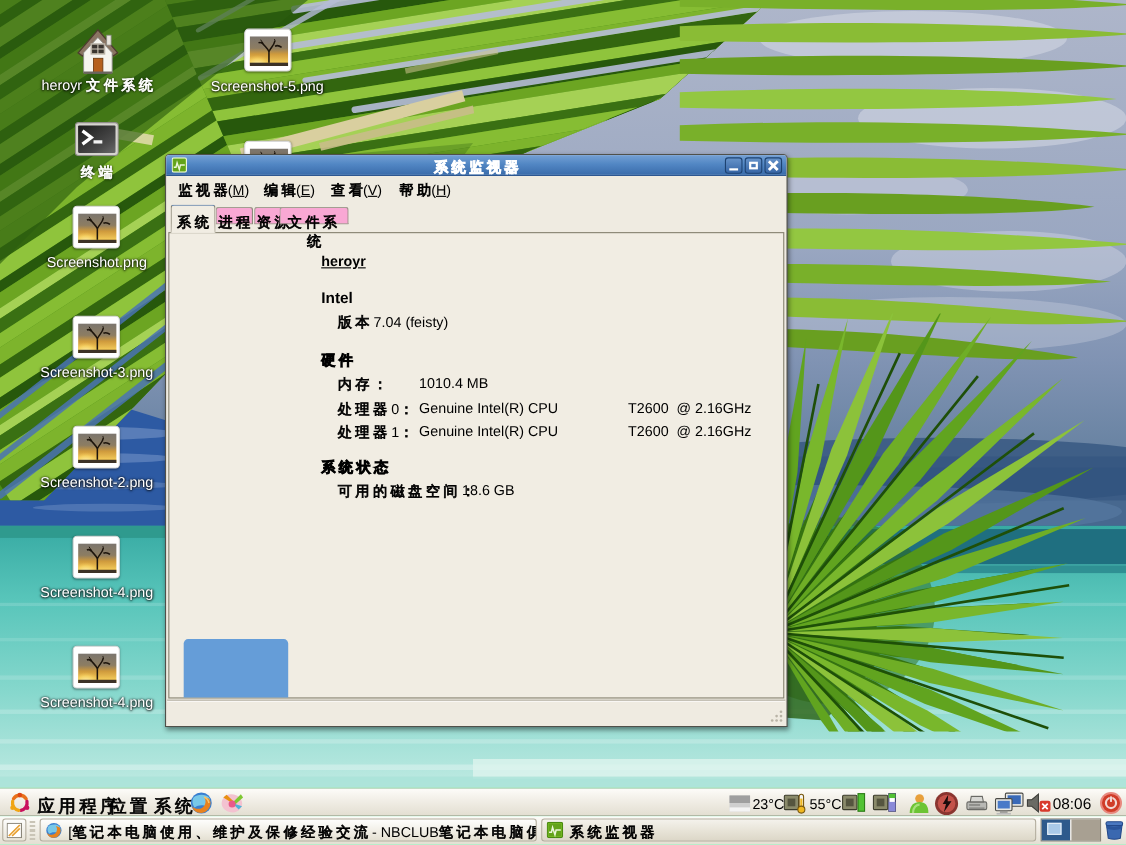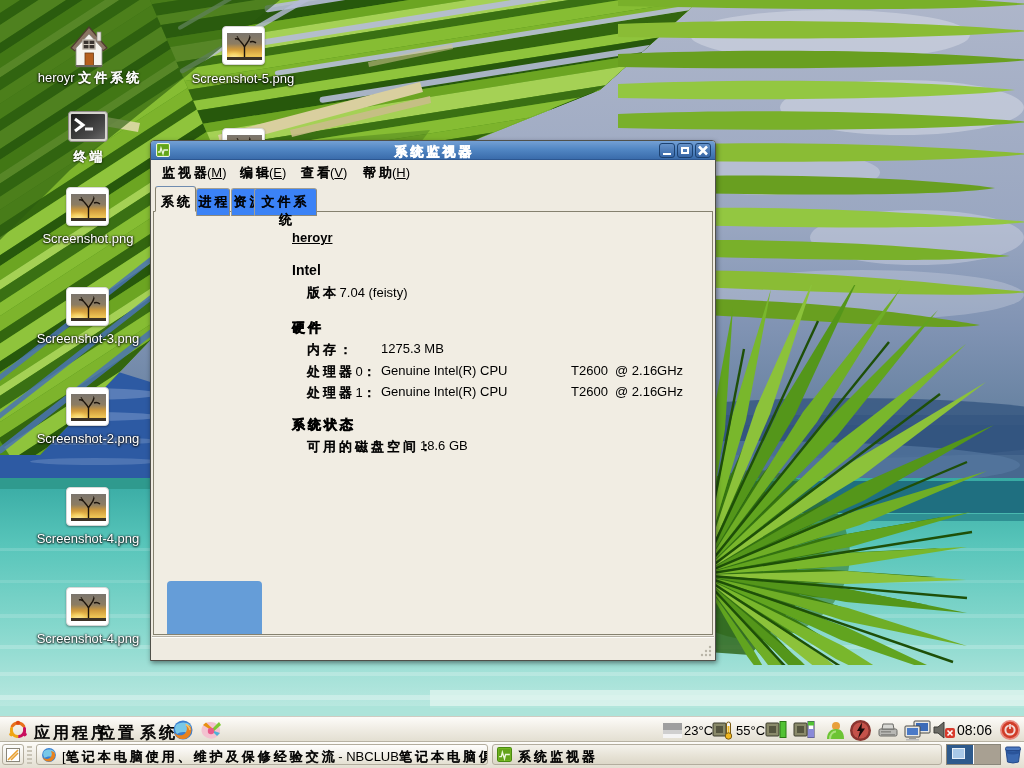--- a/index.html
+++ b/index.html
@@ -16,21 +16,21 @@
 #tbar{position:absolute;left:0;top:0;right:0;height:19px;border-radius:3px 3px 0 0;
  background:linear-gradient(#74a0d4 0%,#5287c4 45%,#3a6cab 100%);border-bottom:1px solid #2d5791}
 #tbar .ticon{position:absolute;left:5px;top:2px}
 #tbar .ttl{position:absolute;left:0;right:0;top:2px;text-align:center;color:#fff;font-weight:bold;font-size:13px}
 .wbtn{position:absolute;top:2px;width:16px;height:15px;border:1px solid #1d4271;border-radius:3px;
  background:linear-gradient(#6592c9,#3766a6)}
 .wbtn.mn{right:40px}.wbtn.mx{right:22px}.wbtn.cl{right:4px}
 #mbar{position:absolute;left:1px;right:1px;top:20px;height:25px;background:#efebe1;color:#000}
 #mbar>span{position:absolute;top:3px;font-size:13px}
 #tabs{position:absolute;left:2px;top:45px;height:25px;z-index:2}
-.tab{position:absolute;top:2px;height:28px;background:#3b82f6;border:1px solid #978;
+.tab{position:absolute;top:2px;height:16px;background:#f9a8d4;border:1px solid #978;
  border-color:#a39f92 #8d897c #8d897c #a39f92;border-radius:3px 3px 0 0;font-size:13px;color:#000;
  text-align:center;padding-top:4px}
 .tab.sel{top:0;height:26px;background:#f1ede3;border-color:#6f8cb0 #85816f #f1ede3 #85816f;padding-top:6px}
 #cframe{position:absolute;left:2px;right:2px;top:70px;bottom:25px;background:#f1ede3;
  border:1px solid #85816f;border-top-color:#85816f}
 #sbar{position:absolute;left:13px;top:17px;width:95px;height:346px;border-radius:3px;
  background:linear-gradient(#6f9dd0 0%,#85aad6 14%,#a7c0de 38%,#ccd9e8 62%,#e9ecea 85%,#f0eee8 100%)}
 #sbar2{position:absolute;left:13px;top:369px;width:95px;bottom:0;border-radius:4px 4px 0 0;background:#659dd8}
 .ct{position:absolute;color:#000;font-size:13px;white-space:nowrap}
 .b{font-weight:bold}
@@ -475,21 +475,21 @@
   <div class="tab" style="left:78px;width:34px"><span class="cj">资源</span></div>
   <div class="tab" style="left:101px;width:63px"><span class="cj">文件系统</span></div>
  </div>
  <div id="cframe">
   <div id="sbar2"></div>
   <div class="ct b" style="left:138px;top:18px;text-decoration:underline">heroyr</div>
   <div class="ct b" style="left:138px;top:50px;font-size:14px">Intel</div>
   <div class="ct" style="left:153px;top:72px"><span class="cj">版本</span> 7.04 (feisty)</div>
   <div class="ct b" style="left:138px;top:107px"><span class="cj">硬件</span></div>
   <div class="ct" style="left:153px;top:129px"><span class="cj">内存：</span></div>
-  <div class="ct" style="left:227px;top:129px">1275.3 MB</div>
+  <div class="ct" style="left:227px;top:129px">1010.4 MB</div>
   <div class="ct" style="left:153px;top:151px"><span class="cj">处理器</span> 0<span class="cj">：</span></div>
   <div class="ct" style="left:227px;top:151px">Genuine Intel(R) CPU</div>
   <div class="ct" style="left:417px;top:151px">T2600</div>
   <div class="ct" style="left:461px;top:151px">@ 2.16GHz</div>
   <div class="ct" style="left:153px;top:172px"><span class="cj">处理器</span> 1<span class="cj">：</span></div>
   <div class="ct" style="left:227px;top:172px">Genuine Intel(R) CPU</div>
   <div class="ct" style="left:417px;top:172px">T2600</div>
   <div class="ct" style="left:461px;top:172px">@ 2.16GHz</div>
   <div class="ct b" style="left:138px;top:204px"><span class="cj">系统状态</span></div>
   <div class="ct" style="left:153px;top:226px"><span class="cj">可用的磁盘空间：</span></div>

